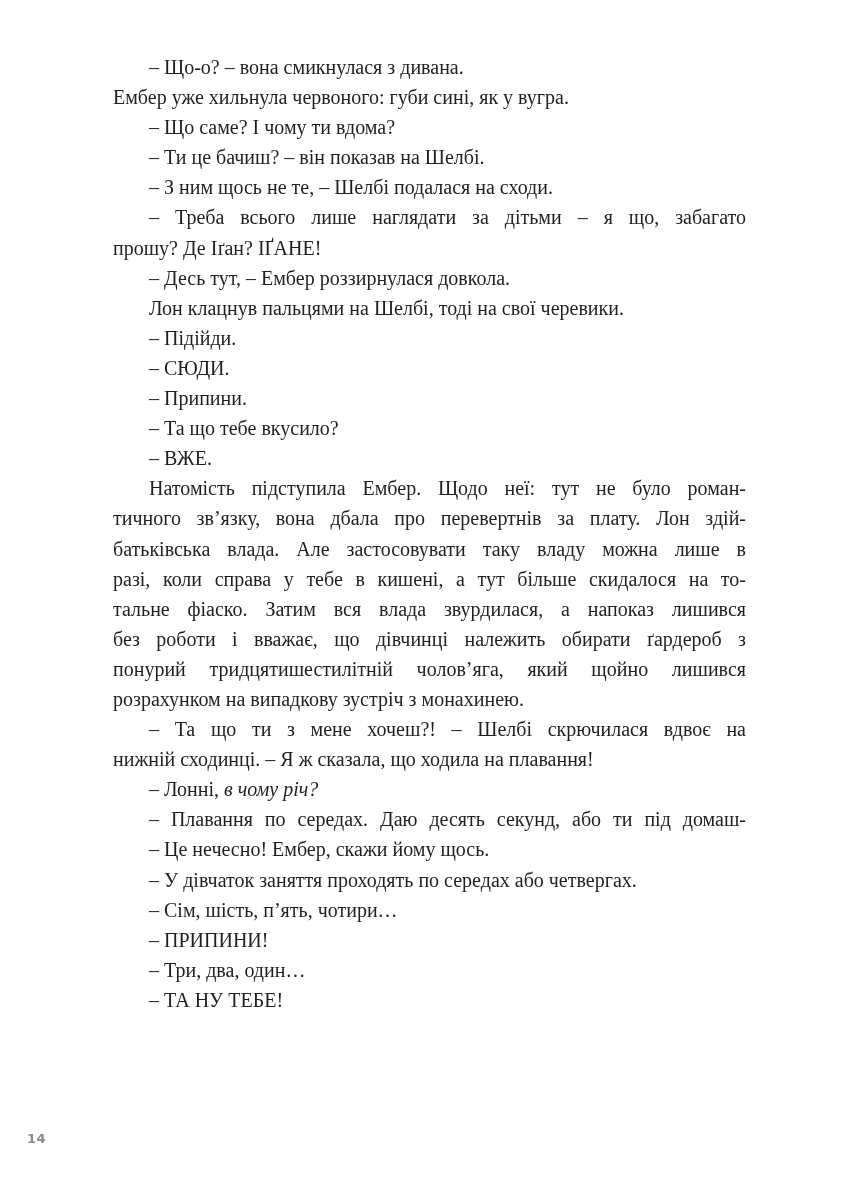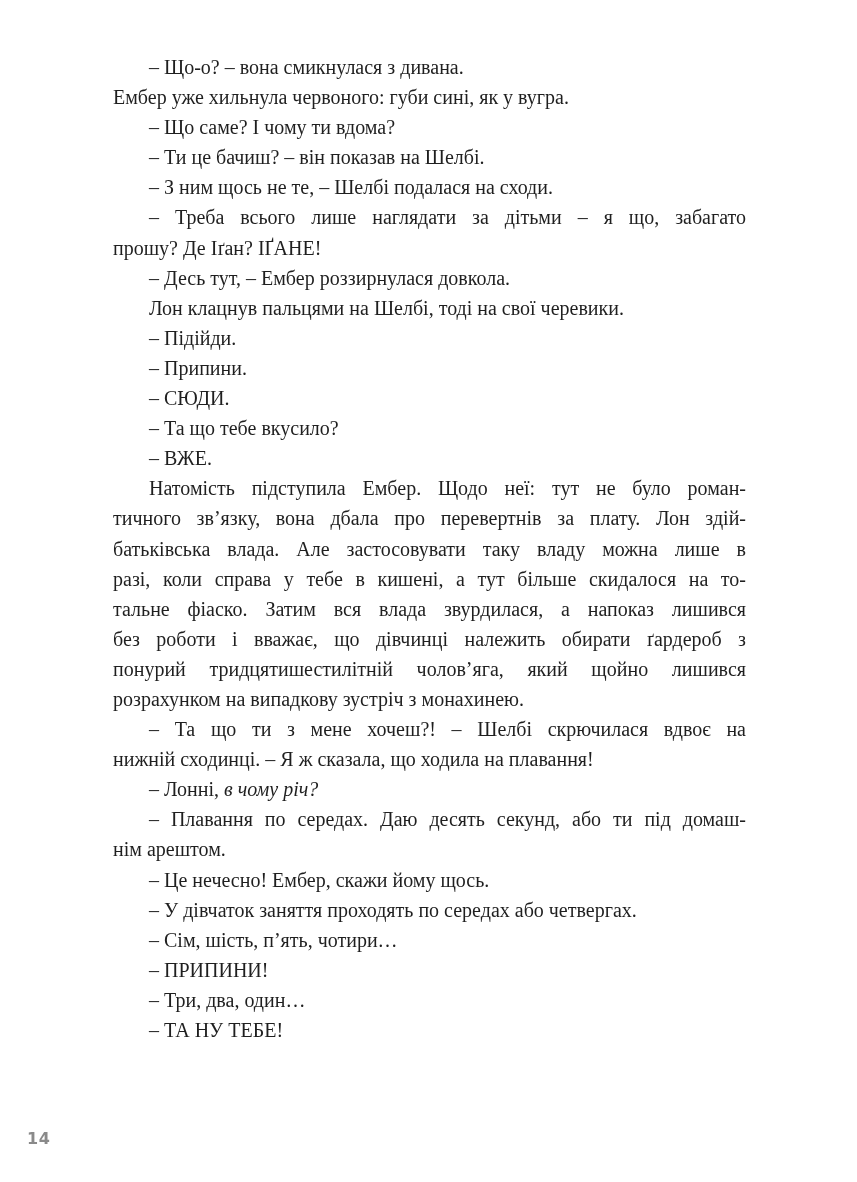--- a/index.html
+++ b/index.html
@@ -49,21 +49,21 @@
   }
   .seg.italic {
     font-style: italic;
   }
   .page-number {
     position: absolute;
     left: 27px;
     top: 1127px;
     font-family: "DejaVu Sans", sans-serif;
     font-weight: 700;
-    font-size: 16px;
+    font-size: 13px;
     line-height: 24px;
     color: #8a8a8a;
     letter-spacing: 0.5px;
   }
 </style>
 </head>
 <body style="background: rgb(255, 255, 255);">
 
 <div class="book-page">
   <div class="text-block" style="color: rgb(31, 31, 31);">
@@ -89,24 +89,24 @@
       <div class="par indent">
         <div class="line first"><span class="seg">– Десь тут, – Ембер роззирнулася довкола.</span></div>
       </div>
       <div class="par indent">
         <div class="line first"><span class="seg">Лон клацнув пальцями на Шелбі, тоді на свої черевики.</span></div>
       </div>
       <div class="par indent">
         <div class="line first"><span class="seg">– Підійди.</span></div>
       </div>
       <div class="par indent">
-        <div class="line first"><span class="seg">– Припини.</span></div>
+        <div class="line first"><span class="seg">– СЮДИ.</span></div>
       </div>
       <div class="par indent">
-        <div class="line first"><span class="seg">– СЮДИ.</span></div>
+        <div class="line first"><span class="seg">– Припини.</span></div>
       </div>
       <div class="par indent">
         <div class="line first"><span class="seg">– Та що тебе вкусило?</span></div>
       </div>
       <div class="par indent">
         <div class="line first"><span class="seg">– ВЖЕ.</span></div>
       </div>
       <div class="par indent">
         <div class="line first justify"><span class="seg">Натомість підступила Ембер. Щодо неї: тут не було роман-</span></div>
         <div class="line justify"><span class="seg">тичного зв’язку, вона дбала про перевертнів за плату. Лон здій-</span></div>
@@ -119,21 +119,20 @@
       </div>
       <div class="par indent">
         <div class="line first justify"><span class="seg">– Та що ти з мене хочеш?! – Шелбі скрючилася вдвоє на</span></div>
         <div class="line"><span class="seg">нижній сходинці. – Я ж сказала, що ходила на плавання!</span></div>
       </div>
       <div class="par indent">
         <div class="line first"><span class="seg">– Лонні, </span><span class="seg italic">в чому річ?</span></div>
       </div>
       <div class="par indent">
         <div class="line first justify"><span class="seg">– Плавання по середах. Даю десять секунд, або ти під домаш-</span></div>
-        <div class="line"><span class="seg">нім арештом.</span></div>
       </div>
       <div class="par indent">
         <div class="line first"><span class="seg">– Це нечесно! Ембер, скажи йому щось.</span></div>
       </div>
       <div class="par indent">
         <div class="line first"><span class="seg">– У дівчаток заняття проходять по середах або четвергах.</span></div>
       </div>
       <div class="par indent">
         <div class="line first"><span class="seg">– Сім, шість, п’ять, чотири…</span></div>
       </div>

